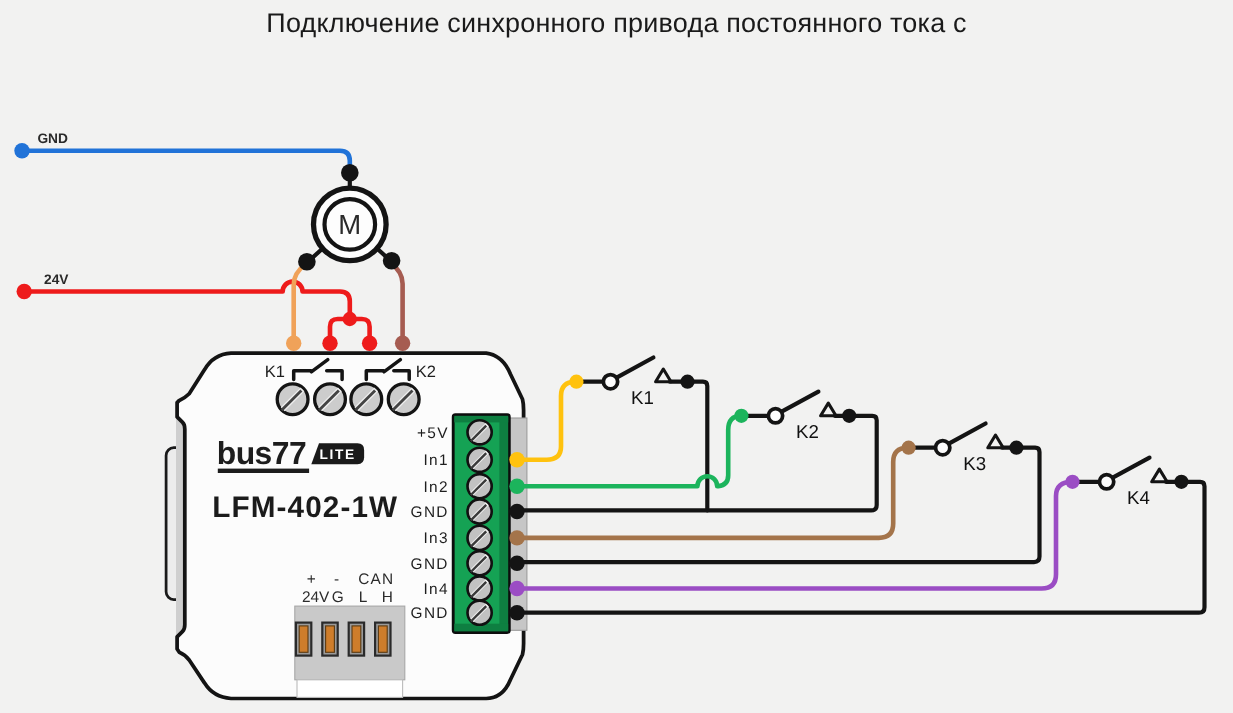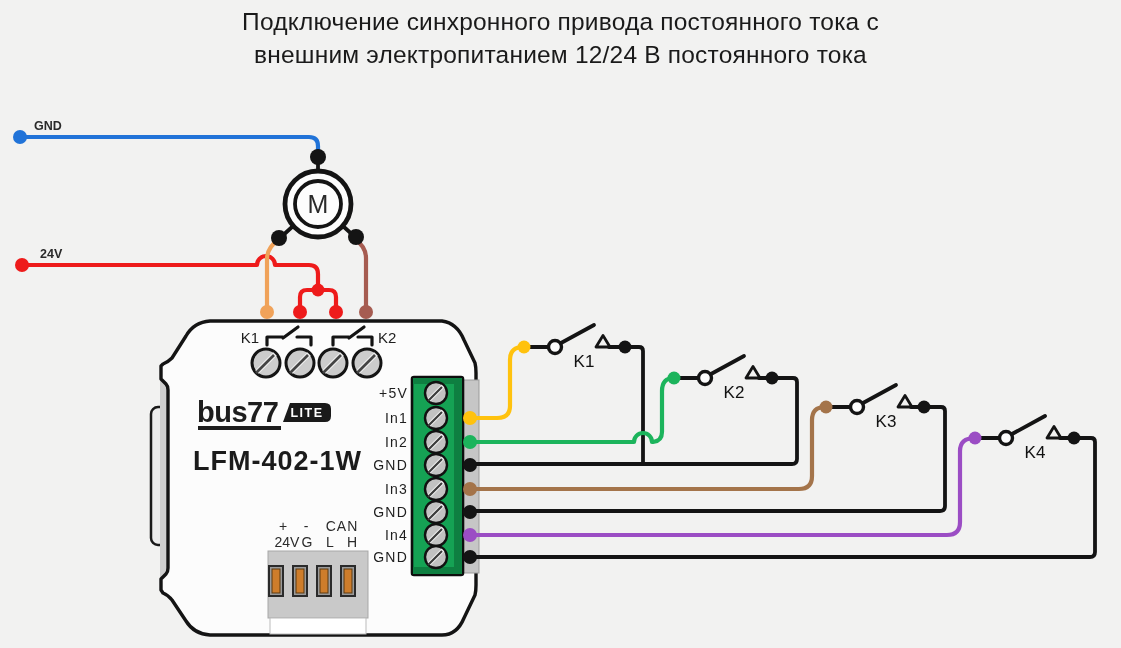--- a/index.html
+++ b/index.html
@@ -22,21 +22,20 @@
   .symline{fill:none;stroke:#141414;stroke-width:3.2;stroke-linecap:round;stroke-linejoin:round;}
   .body-outline{fill:#fcfcfc;stroke:#141414;stroke-width:3.4;stroke-linejoin:round;}
 </style>
 </head>
 <body>
 
 <div class="stage">
 
   <div class="title">
     <div>Подключение синхронного привода постоянного тока с</div>
-    <div>внешним электропитанием 12/24 В постоянного тока</div>
   </div>
 
   <svg width="1121" height="648" viewBox="0 0 1121 648">
 
     <g>
       <path class="wire" d="M 20 137 H 309 Q 318 137 318 146 V 152" stroke="#2173D8"></path>
       <circle cx="20" cy="137" r="7" fill="#2173D8"></circle>
       <text x="34" y="130" class="rail-label">GND</text>
     </g>
 

